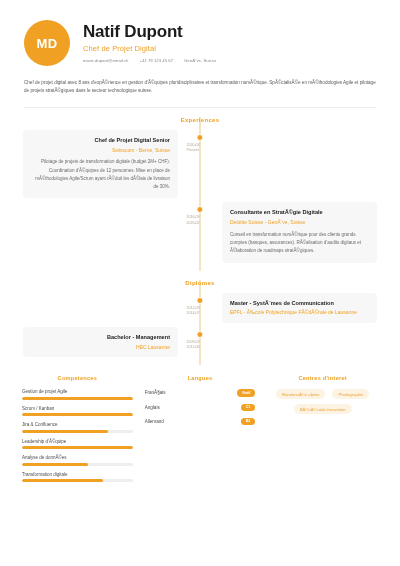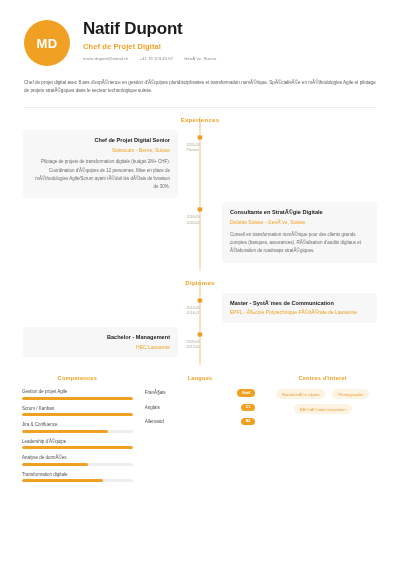--- a/index.html
+++ b/index.html
@@ -6,31 +6,31 @@
   html, body {
     width: 400px; height: 566px;
     background: #ffffff;
     font-family: "Liberation Sans", sans-serif;
     color: #333333;
     overflow: hidden;
   }
   .page { width: 400px; height: 566px; position: relative; background:#fff; }
 
   
-  .header { padding: 20px 24px 0 24px; display: flex; gap: 13px; }
+  .header { padding: 20px 24px 0 24px; display: flex; align-items: center; gap: 13px; }
   .avatar {
     width: 46px; height: 46px; border-radius: 50%;
     background: #f0a022;
     display: flex; align-items: center; justify-content: center;
     color: #ffffff; font-size: 13px; font-weight: bold; letter-spacing: .5px;
     flex: 0 0 auto;
   }
   .head-text { flex: 1 1 auto; min-width: 0; }
   .name { font-size: 17px; font-weight: bold; color: #1c1c1c; line-height: 1.1; letter-spacing: -.2px; }
-  .title { font-size: 7.5px; font-weight: bold; color: #f0a022; margin-top: 3px; letter-spacing: .1px; }
+  .title { font-size: 7.5px; font-weight: normal; color: #f0a022; margin-top: 3px; letter-spacing: .1px; }
   .contact { margin-top: 5px; display: flex; gap: 11px; font-size: 4.3px; color: #8a8a8a; }
   .contact span { white-space: nowrap; }
 
   .summary {
     margin: 13px 24px 0 24px;
     font-size: 4.6px; line-height: 1.85; color: #5a5a5a; text-align: left;
   }
 
   .divider { margin: 11px 24px 0 24px; height: 1px; background: #ececec; }
 

